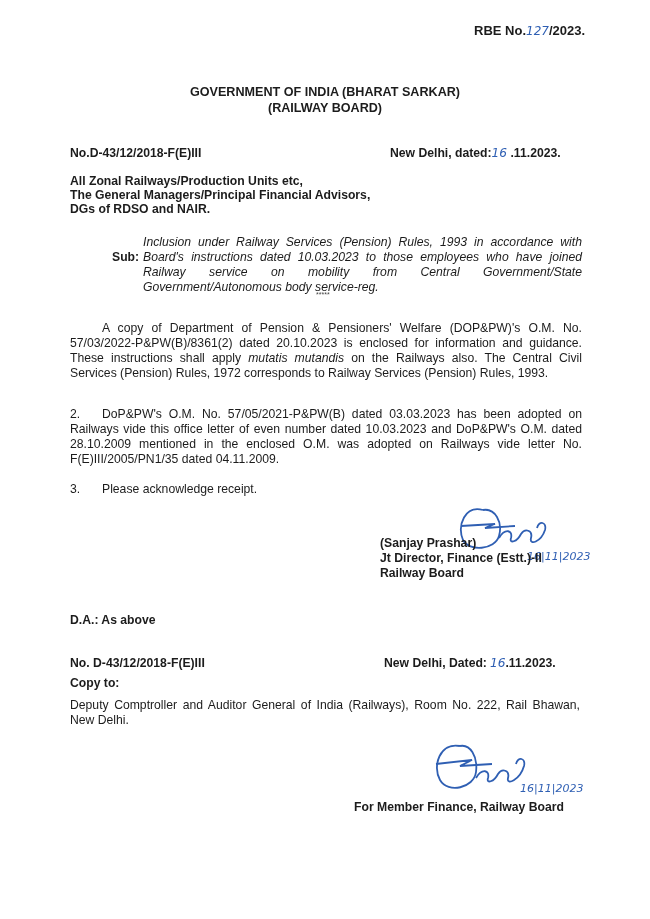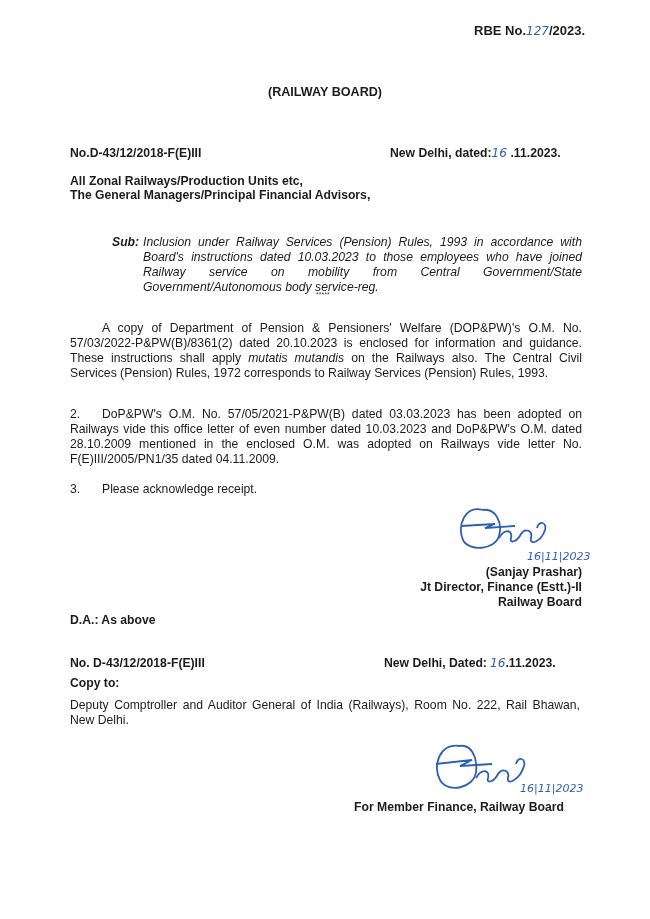--- a/index.html
+++ b/index.html
@@ -16,35 +16,37 @@
   .sig svg { display: block; }
 </style>
 </head>
 <body>
 
 <div class="abs bold" style="top:23px; left:474px; font-size:13px;">
   <span>RBE No.</span><span class="hw" style="font-size:12px;">127</span><span>/2023.</span>
 </div>
 
 <div class="abs header-block">
+  <div>GOVERNMENT OF INDIA (BHARAT SARKAR)</div>
   <div>(RAILWAY BOARD)</div>
 </div>
 
 <div class="abs bold fs" style="top:146px; left:70px;">No.D-43/12/2018-F(E)III</div>
 <div class="abs bold fs" style="top:146px; left:390px;">
   <span>New Delhi, dated:</span><span class="hw">16</span><span> .11.2023.</span>
 </div>
 
 <div class="abs bold fs" style="top:174px; left:70px; line-height:14px;">
   <div>All Zonal Railways/Production Units etc,</div>
   <div>The General Managers/Principal Financial Advisors,</div>
+  <div>DGs of RDSO and NAIR.</div>
 </div>
 
 <div class="abs fs" style="top:235px; left:112px; width:470px;">
-  <span class="bold abs" style="left:0; top:0;font-style:italic;"><span>Sub</span>:</span>
+  <span class="bold abs" style="left:0; top:15px;"><span>Sub</span>:</span>
   <div class="just" style="margin-left:31px;font-style:italic;">Inclusion under Railway Services (Pension) Rules, 1993 in accordance with Board's instructions dated 10.03.2023 to those employees who have joined Railway service on mobility from Central Government/State Government/Autonomous body service-reg.</div>
 </div>
 
 <div class="abs" style="top:291px; left:316px; font-size:7px; color:#444;">*****</div>
 
 <div class="abs fs just" style="top:321px; left:70px; width:512px; text-indent:32px;">
   <span>A copy of Department of Pension &amp; Pensioners' Welfare (DOP&amp;PW)'s O.M. No. 57/03/2022-P&amp;PW(B)/8361(2) dated 20.10.2023 is enclosed for information and guidance. These instructions shall apply </span><i>mutatis mutandis</i><span> on the Railways also. The Central Civil Services (Pension) Rules, 1972 corresponds to Railway Services (Pension) Rules, 1993.</span>
 </div>
 
 <div class="abs fs just" style="top:407px; left:70px; width:512px;">
@@ -57,21 +59,21 @@
 
 <div class="abs sig" style="top:500px; left:455px;">
   <svg width="120" height="55" viewBox="0 0 120 55">
     <path d="M28 10 C 10 5, 2 25, 8 40 C 14 52, 40 50, 44 36 C 48 22, 40 8, 28 10" fill="none" stroke="#2f5fb3" stroke-width="1.8"></path>
     <path d="M6 26 L 40 24 L 30 28 L 60 26" fill="none" stroke="#2f5fb3" stroke-width="1.8"></path>
     <path d="M44 38 C 50 28, 58 30, 56 38 C 54 44, 62 42, 66 34 C 70 28, 78 30, 76 38 C 74 46, 86 42, 90 30 C 92 22, 84 20, 82 28" fill="none" stroke="#2f5fb3" stroke-width="1.8"></path>
   </svg>
 </div>
 <div class="abs hw" style="top:550px; left:527px; font-size:11px;">16|11|2023</div>
 
-<div class="abs bold fs" style="top:565px; left:380px; width:202px; text-align:right; line-height:15px;">
+<div class="abs bold fs" style="top:536px; left:380px; width:202px; line-height:15px;">
   <div>(Sanjay Prashar)</div>
   <div>Jt Director, Finance (Estt.)-II</div>
   <div>Railway Board</div>
 </div>
 
 <div class="abs bold fs" style="top:613px; left:70px;">D.A.: As above</div>
 
 <div class="abs bold fs" style="top:656px; left:70px;">No. D-43/12/2018-F(E)III</div>
 <div class="abs bold fs" style="top:656px; left:384px;">
   <span>New Delhi, Dated:</span><span class="hw" style="margin-left:3px;">16</span><span>.11.2023.</span>

